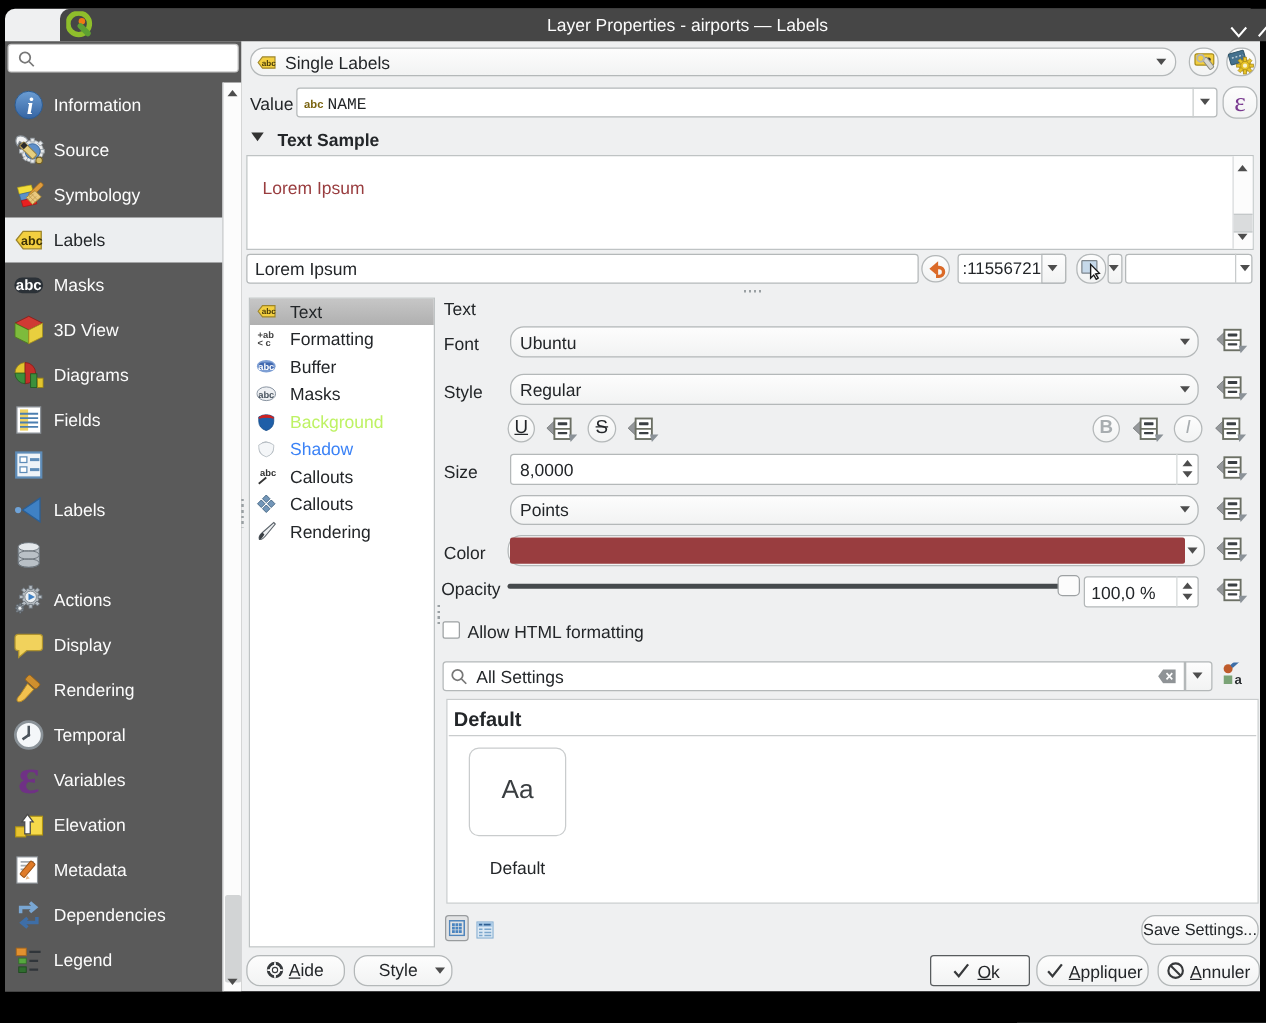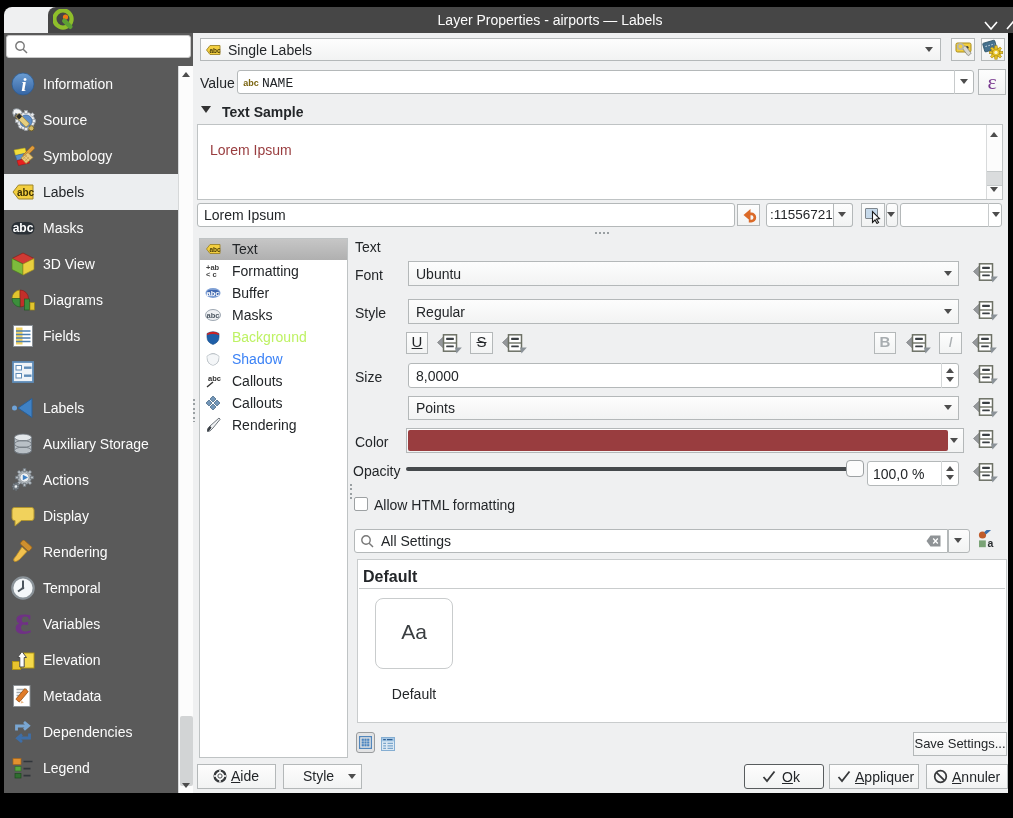--- a/index.html
+++ b/index.html
@@ -16,21 +16,21 @@
 #sidebar { position:absolute; left:0; top:26px; width:189px; height:760px; background:#5a5a5a; }
 #sbsearch { position:absolute; left:2px; top:2px; width:185px; height:23px; background:#fff;
   border:1px solid #c8c8c8; border-radius:3px; }
 .sbitem { position:absolute; left:0; width:174px; height:36px; color:#fcfcfc; font-size:14px; }
 .sbitem .lbl { position:absolute; left:39px; top:0; line-height:36px; }
 .sbitem .ic { position:absolute; left:7px; top:6px; width:24px; height:24px; }
 .sbitem.sel { background:#eceef0; color:#232629; }
 #sbscroll { position:absolute; left:174px; top:33px; width:15px; height:727px; background:#fcfcfc;
   border-left:1px solid #d6d8d9; }
 
-.btn { background:linear-gradient(#fdfdfd,#f2f3f3); border:1px solid #b4b8b9; border-radius:0; }
+.btn { background:linear-gradient(#fdfdfd,#f2f3f3); border:1px solid #b4b8b9; border-radius:11px; }
 .input { background:#fff; border:1px solid #b4b8b9; border-radius:3px; }
 .txt { font-size:14px; color:#232629; }
 .arrow-d { width:0; height:0; border-left:4.5px solid transparent; border-right:4.5px solid transparent;
   border-top:5.5px solid #4d4d4d; }
 .arrow-u { width:0; height:0; border-left:4.5px solid transparent; border-right:4.5px solid transparent;
   border-bottom:5.5px solid #4d4d4d; }
 .lbl13 { font-size:14px; color:#232629; }
 .mono { font-family:"Liberation Mono", monospace; }
 </style>
 </head>
@@ -160,21 +160,20 @@
               </svg></span>
             <span class="lbl">Labels</span>
           </div>
         <div class="sbitem" style="top:393px">
             <span class="ic"><svg width="24" height="24" viewBox="0 0 24 24">
                 <path d="M3.5 5.5 V18.5 A8.5 3.4 0 0 0 20.5 18.5 V5.5 Z" fill="#b9c0c6" stroke="#6d757c" stroke-width="0.8"></path>
                 <ellipse cx="12" cy="5.5" rx="8.5" ry="3.4" fill="#e4e8eb" stroke="#6d757c" stroke-width="0.8"></ellipse>
                 <ellipse cx="12" cy="12" rx="8.5" ry="3.4" fill="none" stroke="#6d757c" stroke-width="0.8"></ellipse>
                 <ellipse cx="12" cy="18.5" rx="8.5" ry="3.4" fill="none" stroke="#6d757c" stroke-width="0.8"></ellipse>
               </svg></span>
-            <span class="lbl">Auxiliary Storage</span>
           </div>
         <div class="sbitem" style="top:429px">
             <span class="ic"><svg width="24" height="24" viewBox="0 0 24 24">
 <g fill="#b6bdc3" stroke="#6d757c" stroke-width="0.7">
 <circle cx="13.5" cy="9.5" r="7"></circle>
 <rect x="12.2" y="0.5" width="2.6" height="3"></rect>
                   <rect x="12.2" y="15.5" width="2.6" height="3"></rect>
 <rect x="4.5" y="8.2" width="3" height="2.6"></rect>
                   <rect x="19.5" y="8.2" width="3" height="2.6"></rect>
 <rect x="12.2" y="0.5" width="2.6" height="3" transform="rotate(45 13.5 9.5)"></rect>

